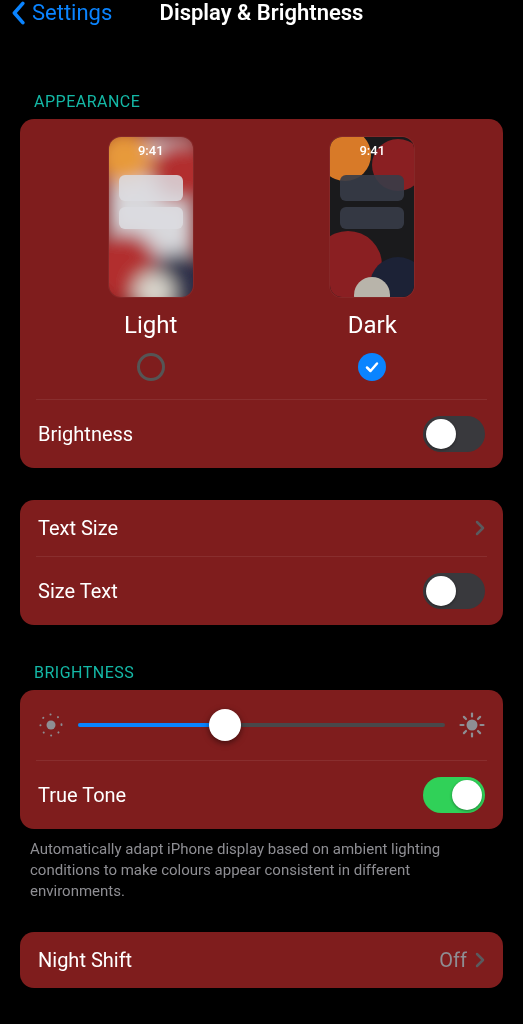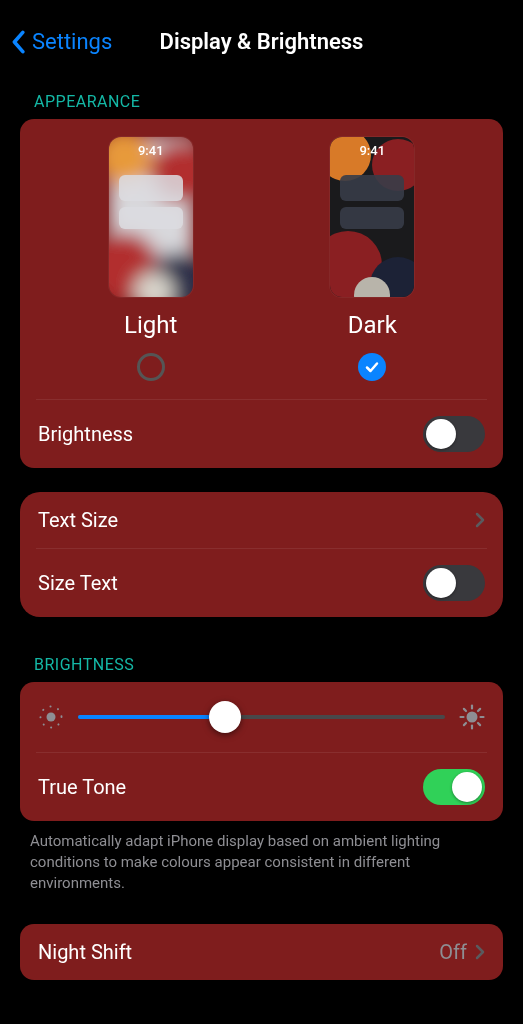--- a/index.html
+++ b/index.html
@@ -6,21 +6,21 @@
   html, body {
     width: 523px;
     height: 1024px;
     background: #000;
     font-family: -apple-system, BlinkMacSystemFont, "Segoe UI", Roboto, Helvetica, Arial, sans-serif;
     color: #fff;
     overflow: hidden;
   }
   .nav {
     display: flex;
-    align-items: flex-end;
+    align-items: flex-start;
     height: 54px;
     position: relative;
   }
   .back {
     display: flex;
     align-items: center;
     color: #0a84ff;
     font-size: 22px;
     padding-left: 10px;
     cursor: pointer;
@@ -263,21 +263,21 @@
   </div>
   <div class="divider"></div>
   <div class="row">
     <span class="left">Brightness</span>
     <div class="switch off">
         <div class="knob"></div>
       </div>
   </div>
 </div>
 
-<div class="group" style="margin-top:24px;border-radius:20px;">
+<div class="group" style="margin-top:32px;">
   <div class="row">
     <span class="left">Text Size</span>
     <span class="right">
       <svg class="chevron" viewBox="0 0 10 16" fill="none" stroke="#5a5a5e" stroke-width="2.5" stroke-linecap="round" stroke-linejoin="round">
           <polyline points="2,2 8,8 2,14"></polyline>
         </svg>
     </span>
   </div>
   <div class="divider"></div>
   <div class="row">

